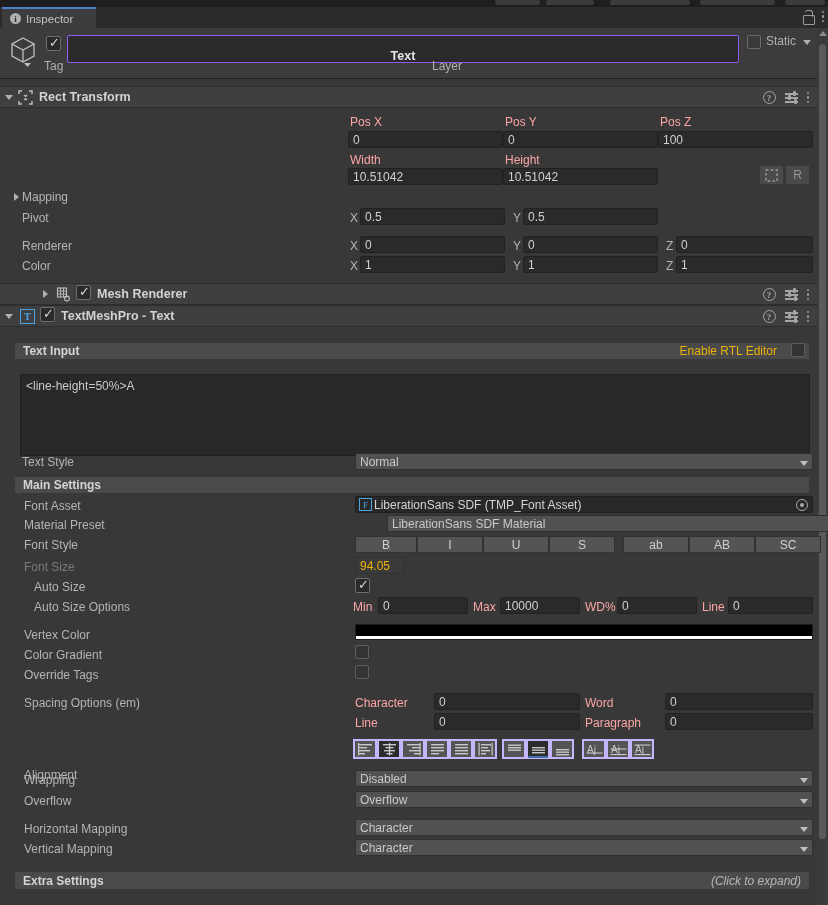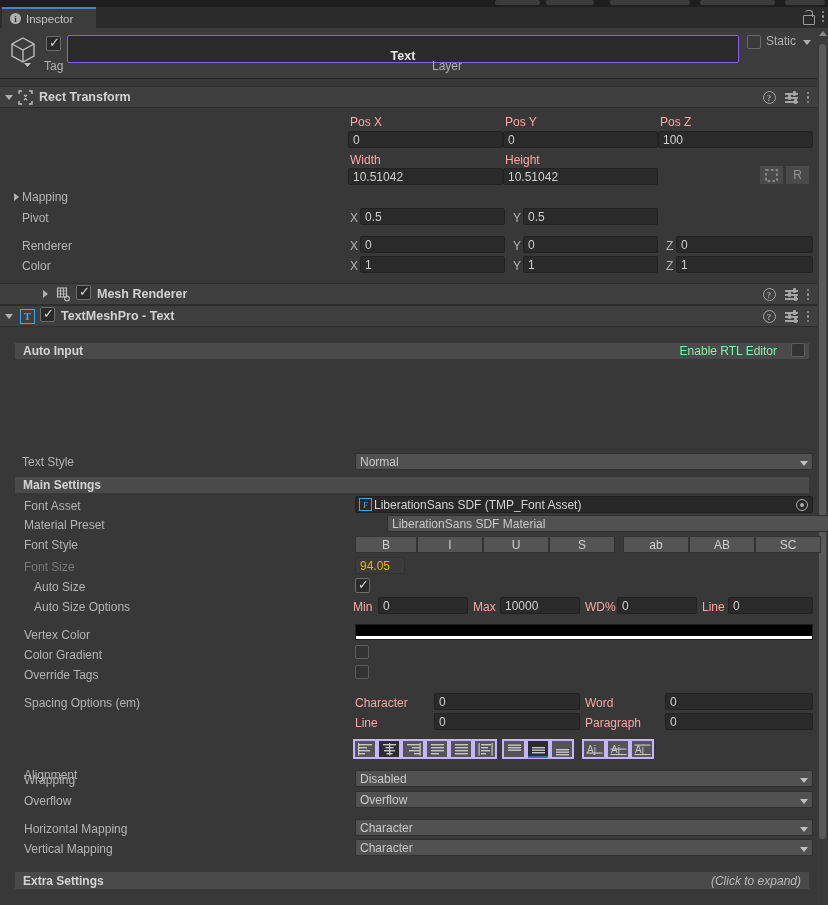--- a/index.html
+++ b/index.html
@@ -344,25 +344,26 @@
         </span>
       <span class="kebab">
           <i></i>
           <i></i>
           <i></i>
         </span>
     </span>
   </div>
 
   <div class="sectionbar" style="top:342px;">
-    <span>Auto Input</span>
-    <span style="position:absolute; right:32px; font-weight:normal; color:#86efac;">Enable RTL Editor</span>
+    <span>Text Input</span>
+    <span style="position:absolute; right:32px; font-weight:normal; color:#eab308;">Enable RTL Editor</span>
   </div>
   <div class="smallchk" style="left:791px; top:343px;"></div>
 
+  <div class="textarea">&lt;line-height=50%&gt;A</div>
 
   <div class="row-lbl" style="left:22px; top:455px;">Text Style</div>
   <div class="dd" style="position:absolute; left:355px; top:453px; width:458px; height:17px;">Normal</div>
 
   <div class="sectionbar" style="top:476px;">
     <span>Main Settings</span>
   </div>
 
   <div class="row-lbl" style="left:24px; top:499px;">Font Asset</div>
   <div class="objfield" style="left:355px; top:496px; width:458px;">

